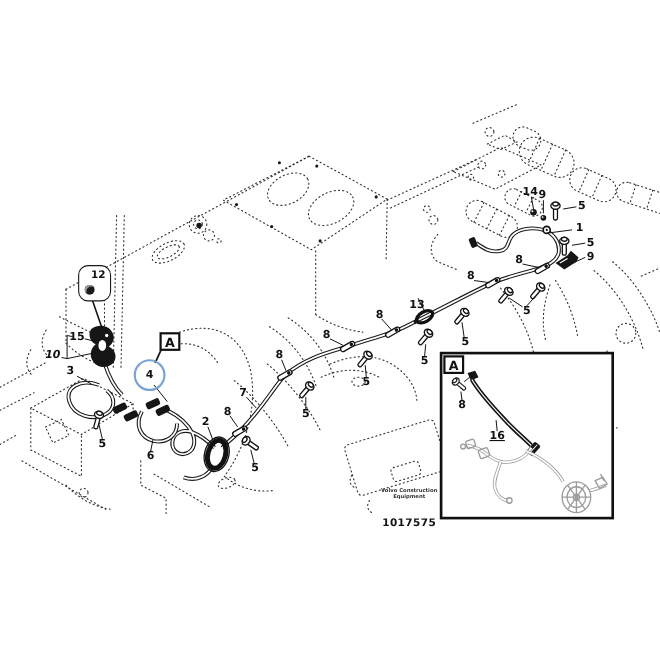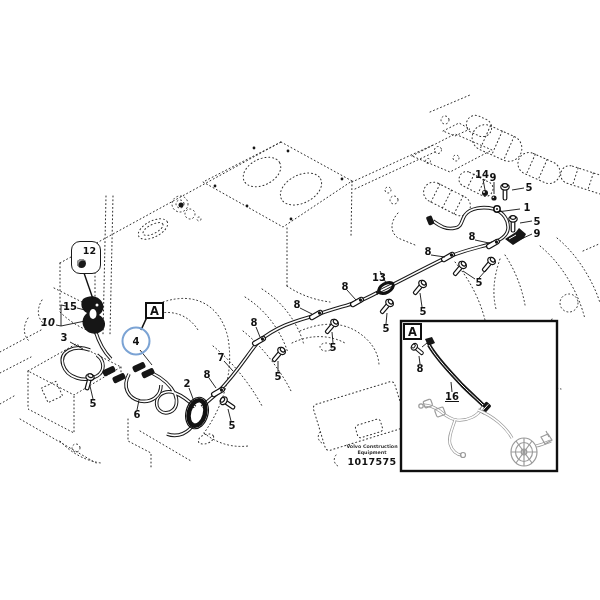--- a/index.html
+++ b/index.html
@@ -27,21 +27,21 @@
           justify-content:center;font-weight:bold;font-size:11.5px;z-index:6}
   #view-marker{left:145px;top:302px;width:15px;height:13px}
   #inset-marker{left:403px;top:323px;width:15px;height:13px}
   .balloon{position:absolute;left:71px;top:241px;width:28px;height:31px;border:1.6px solid #1a1a1a;
            border-radius:9px;background:#fff;z-index:6}
   .balloon .num{position:absolute;right:4px;top:3px;font-size:9.5px;font-weight:bold}
   .balloon .bolt-dot{position:absolute;left:5px;bottom:5px;width:9px;height:9px;border-radius:50%;
            background:#1a1a1a;box-shadow:inset 1.5px 1.5px 0 #999}
   .footer{position:absolute;left:338px;top:444px;width:68px;text-align:center;z-index:5}
   .footer .brand{font-size:4.8px;font-weight:bold;line-height:1.25;color:#333}
-  .footer .num{font-size:9.5px;font-weight:bold;letter-spacing:.4px;margin-top:0;color:#111}
+  .footer .num{font-size:9.5px;font-weight:bold;letter-spacing:.4px;margin-top:14px;color:#111}
 </style>
 </head>
 <body>
 
 <div class="stage">
 
 <svg width="600" height="600" viewBox="0 0 600 600">
 
   <g>
 

